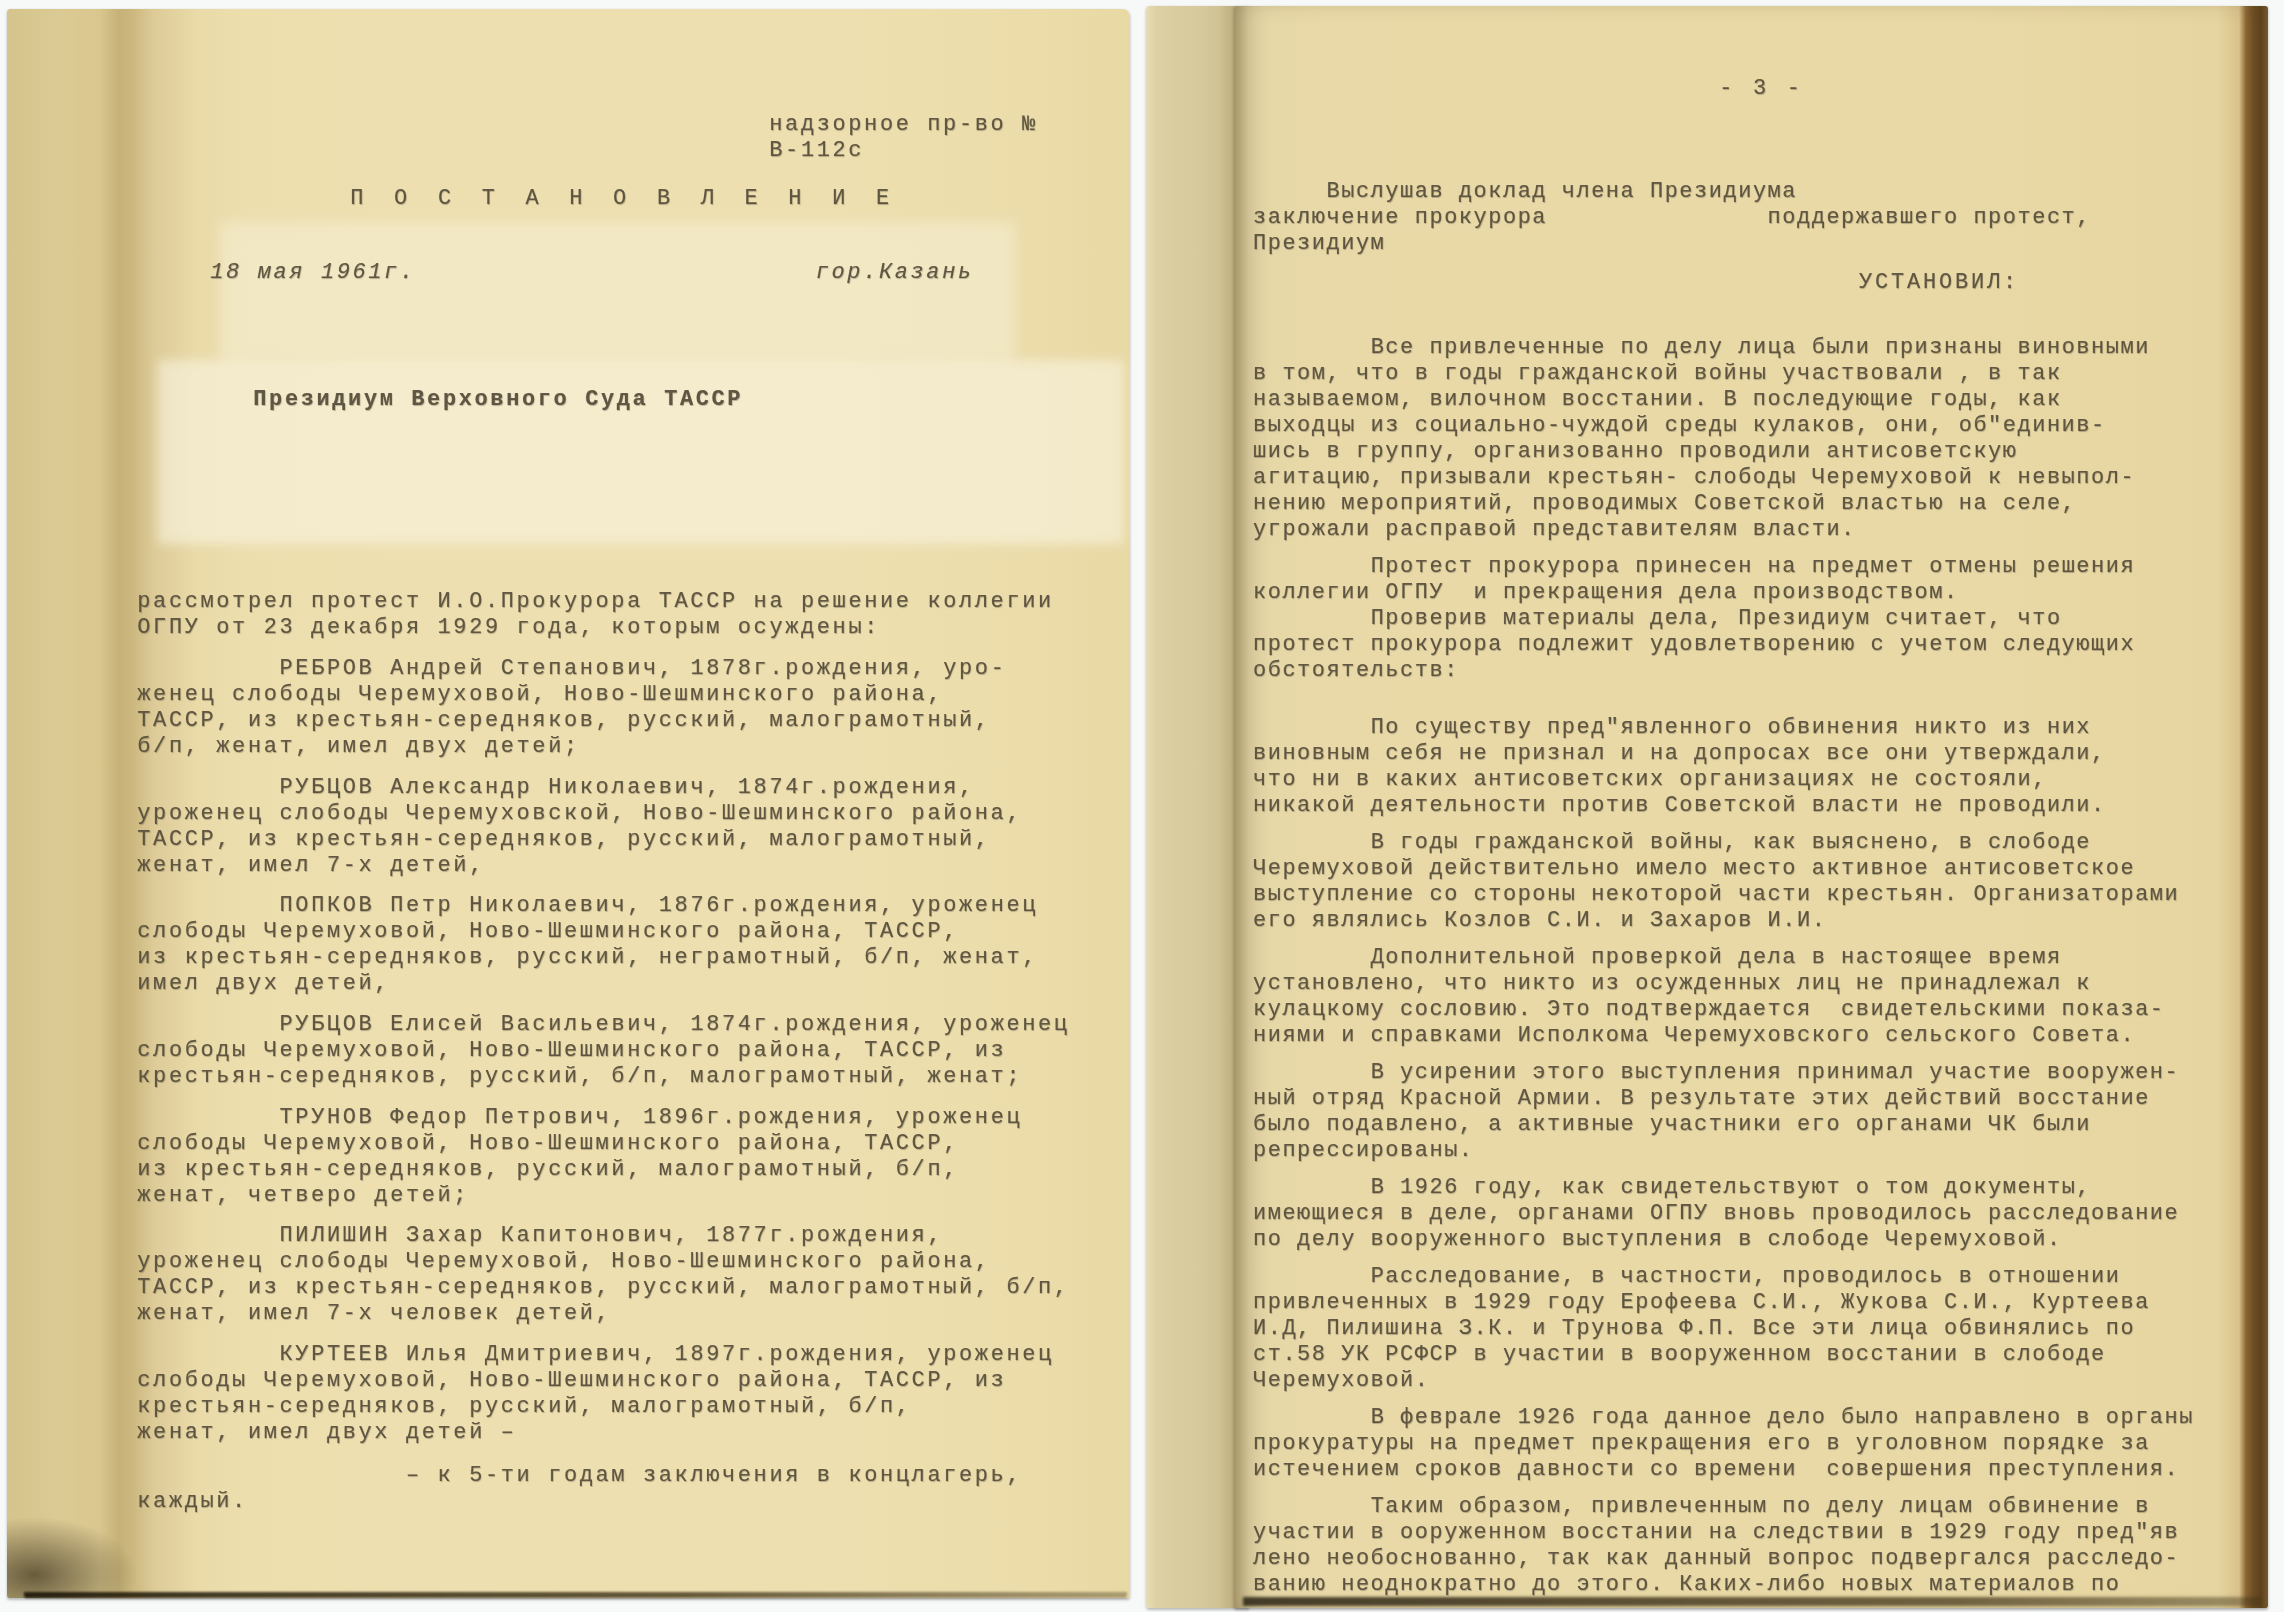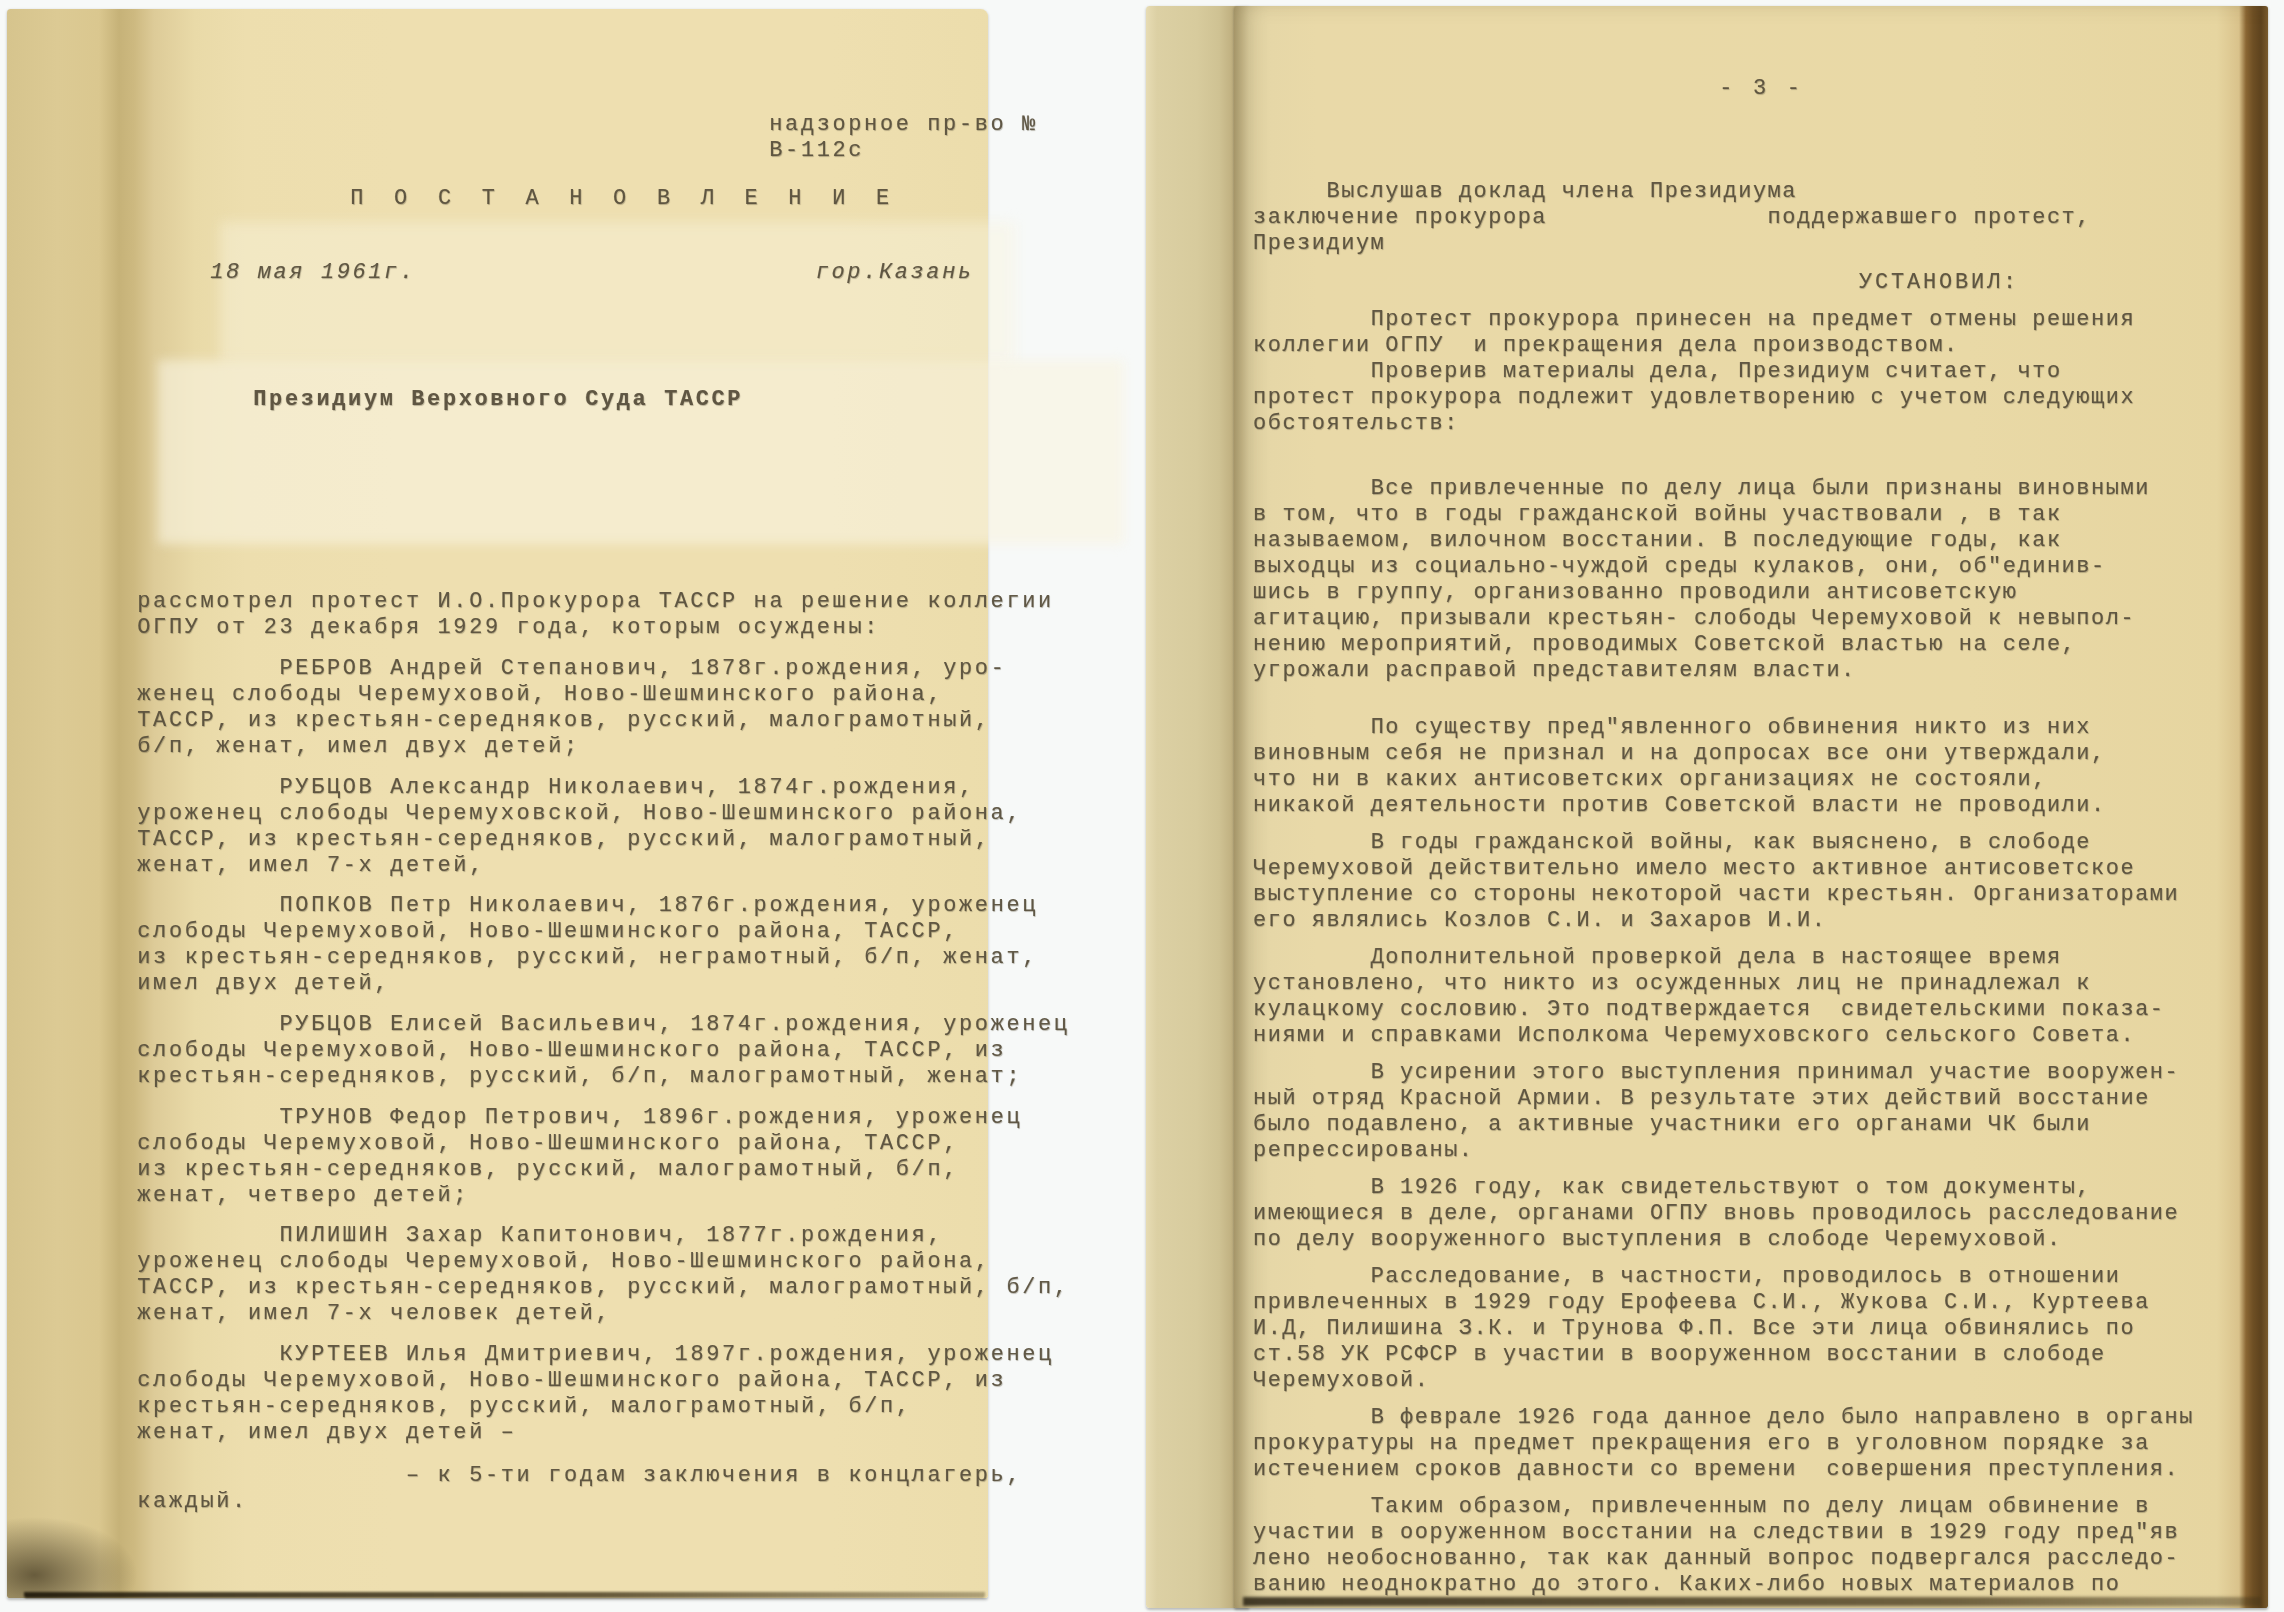--- a/index.html
+++ b/index.html
@@ -5,21 +5,21 @@
   html,body{margin:0;padding:0;}
   body{
     width:2285px;height:1613px;
     background:#f7f9f8;
     position:relative;
     overflow:hidden;
     font-family:"Liberation Mono","DejaVu Sans Mono",monospace;
   }
   
   .page-left{
-    position:absolute;left:7.3px;top:9.2px;width:981px;height:1589px;
+    position:absolute;left:7.3px;top:9.2px;width:1123px;height:1589px;
     border-radius:3.7px 7.3px 2.8px 2.8px;
     background-image:
       radial-gradient(ellipse 147px 83px at 27.5px 1566px, rgba(43,34,15,.65), rgba(43,34,15,0) 70%),
       linear-gradient(to right,
         #d6c48d 0px,#dcca94 51px,#dac78f 92px,#c6b278 112px,#cdb980 127px,
         #ddcb98 147px,#e9daa8 188px,#eddeae 239px,#eedfb0 386px,
         #eedfb0 826px,#ebdcaa 1029px,#e8d8a3 1131px);
     box-shadow:0 1.8px 2.8px rgba(0,0,0,.25);
   }
   .page-left::after{
@@ -144,33 +144,33 @@
 <div class="page-right">
   <div class="under-edge"></div>
   <div class="sheet"></div>
 
   <div class="text-right">
     <p class="tw page-num">- 3 -</p>
     <p class="tw preamble">     Выслушав доклад члена Президиума
 заключение прокурора               поддержавшего протест,
 Президиум</p>
     <p class="tw ustanovil">УСТАНОВИЛ:</p>
-    <p class="tw para">        Протест прокурора принесен на предмет отмены решения
-коллегии ОГПУ  и прекращения дела производством.
-        Проверив материалы дела, Президиум считает, что
-протест прокурора подлежит удовлетворению с учетом следующих
-обстоятельств:</p>
     <p class="tw para first">        Все привлеченные по делу лица были признаны виновными
 в том, что в годы гражданской войны участвовали , в так
 называемом, вилочном восстании. В последующие годы, как
 выходцы из социально-чуждой среды кулаков, они, об"единив-
 шись в группу, организованно проводили антисоветскую
 агитацию, призывали крестьян- слободы Черемуховой к невыпол-
 нению мероприятий, проводимых Советской властью на селе,
 угрожали расправой представителям власти.</p>
+    <p class="tw para">        Протест прокурора принесен на предмет отмены решения
+коллегии ОГПУ  и прекращения дела производством.
+        Проверив материалы дела, Президиум считает, что
+протест прокурора подлежит удовлетворению с учетом следующих
+обстоятельств:</p>
     <p class="tw para gap">        По существу пред"явленного обвинения никто из них
 виновным себя не признал и на допросах все они утверждали,
 что ни в каких антисоветских организациях не состояли,
 никакой деятельности против Советской власти не проводили.</p>
     <p class="tw para">        В годы гражданской войны, как выяснено, в слободе
 Черемуховой действительно имело место активное антисоветское
 выступление со стороны некоторой части крестьян. Организаторами
 его являлись Козлов С.И. и Захаров И.И.</p>
     <p class="tw para">        Дополнительной проверкой дела в настоящее время
 установлено, что никто из осужденных лиц не принадлежал к

